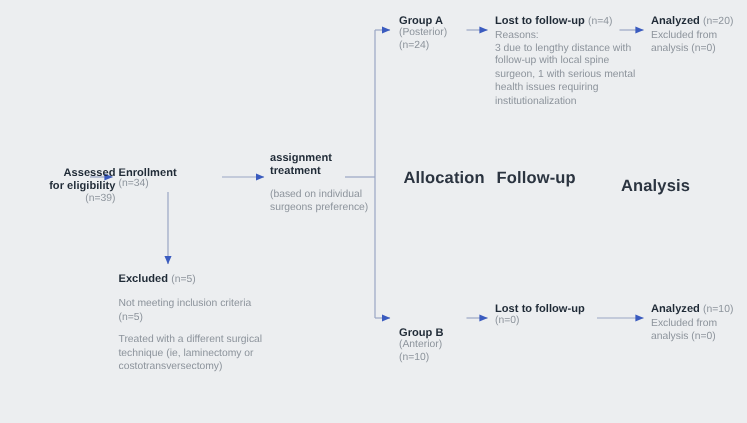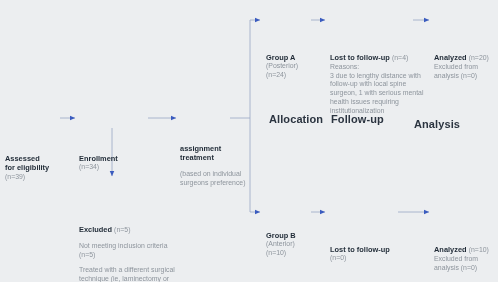--- a/index.html
+++ b/index.html
@@ -23,21 +23,20 @@
     position: absolute;
     left: 0;
     top: 0;
     width: 498px;
     height: 282px;
     pointer-events: none;
   }
   .node {
     position: absolute;
     line-height: 1.28;
-    margin-top: 44px;
   }
   .ttl {
     font-weight: bold;
     font-size: 7.4px;
     color: #1f2a36;
     letter-spacing: .02px;
   }
   .sub {
     font-size: 6.9px;
     color: #8d949c;
@@ -52,28 +51,28 @@
   }
   .stage {
     position: absolute;
     font-size: 11px;
     font-weight: bold;
     color: #2b3440;
     letter-spacing: .1px;
   }
 
   
-  #n-assessed     { left: 5px;   top: 110px; width: 62px; }
+  #n-assessed     { left: 15px;   top: 110px; width: 62px; text-align: right; }
   #n-enrollment   { left: 79px;  top: 110px; width: 66px; }
   #n-excluded     { left: 79px;  top: 181px; width: 104px; }
   #n-assignment   { left: 180px; top: 100px; width: 70px; }
   #n-groupa       { left: 266px; top: 9px;   width: 58px; }
   #n-ltf-a        { left: 330px; top: 9px;   width: 100px; }
   #n-analyzed-a   { left: 434px; top: 9px;   width: 64px; }
-  #n-groupb       { left: 266px; top: 187px; width: 58px; }
+  #n-groupb       { left: 266px; top: 217px; width: 58px; }
   #n-ltf-b        { left: 330px; top: 201px; width: 72px; }
   #n-analyzed-b   { left: 434px; top: 201px; width: 64px; }
 
   
   #s-allocation   { left: 269px; top: 113px; }
   #s-followup     { left: 331px; top: 113px; }
   #s-analysis     { left: 414px; top: 118px; }
 </style>
 </head>
 <body>

